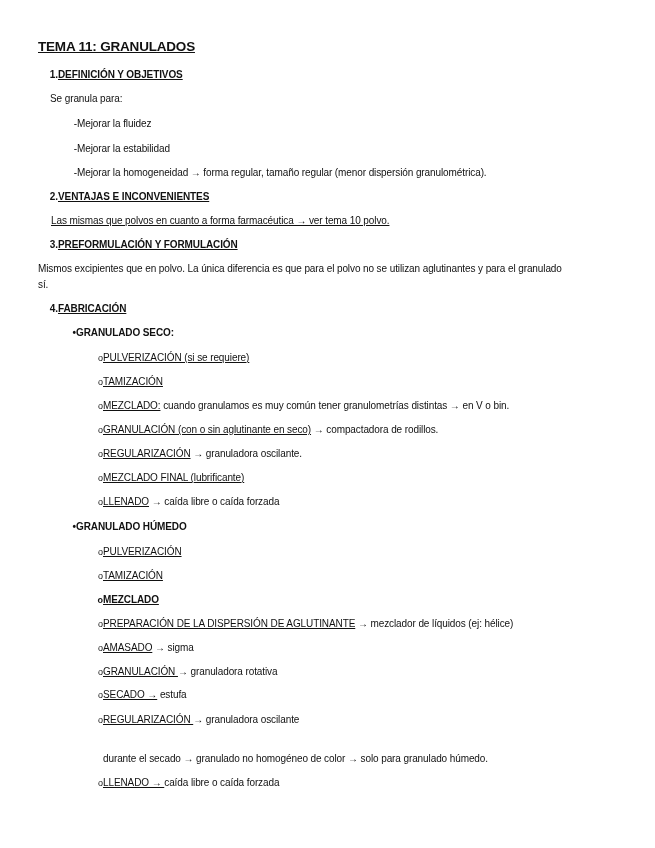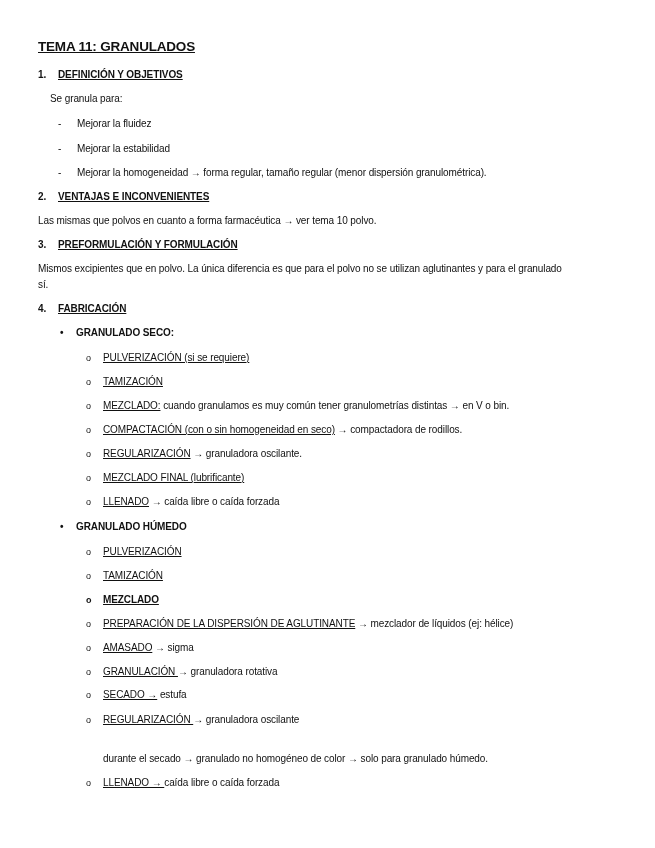--- a/index.html
+++ b/index.html
@@ -1,20 +1,20 @@
 <!DOCTYPE html>
 <html><head>
   <meta charset="utf-8">
   <style>
     html, body { margin: 0; padding: 0; background: #ffffff; }
     body {
       width: 655px; height: 848px; position: relative; overflow: hidden;
       font-family: "Liberation Sans", sans-serif; color: #111111;
     }
-    .page { position: absolute; left: 0; top: 0; width: 560px; height: 848px; }
+    .page { position: absolute; left: 0; top: 0; width: 560px; height: 848px; text-align: right; }
     .abs { position: absolute; white-space: nowrap; font-size: 10px; line-height: 13px; letter-spacing: -0.1px; }
     .title { font-size: 13.5px; font-weight: bold; text-decoration: underline; letter-spacing: -0.2px; }
     .h { font-weight: bold; font-size: 10px; }
     .h .u { text-decoration: underline; }
     .num { display: inline-block; width: 20px; }
     .dash { display: inline-block; width: 19px; }
     .bullet-dot { display: inline-block; width: 16px; font-size: 10px; }
     .circ { display: inline-block; width: 17px; font-size: 9px; }
     .u { text-decoration: underline; }
     .b { font-weight: bold; }
@@ -37,21 +37,21 @@
   <div class="abs" style="left:58px; top:142px;">
     <span class="dash">-</span><span>Mejorar la estabilidad</span>
   </div>
   <div class="abs" style="left:58px; top:166px;">
     <span class="dash">-</span><span>Mejorar la homogeneidad → forma regular, tamaño regular (menor dispersión granulométrica).</span>
   </div>
 
   <div class="abs h" style="left:38px; top:190px;">
     <span class="num">2.</span><span class="u">VENTAJAS E INCONVENIENTES</span>
   </div>
-  <div class="abs" style="left:38px; top:214px;">Las mismas que polvos en cuanto a forma farmacéutica → ver tema 10 polvo.</div>
+  <div class="abs" style="left:51px; top:214px;text-decoration:underline;">Las mismas que polvos en cuanto a forma farmacéutica → ver tema 10 polvo.</div>
 
   <div class="abs h" style="left:38px; top:238px;">
     <span class="num">3.</span><span class="u">PREFORMULACIÓN Y FORMULACIÓN</span>
   </div>
   <div class="abs" style="left:38px; top:262px;">Mismos excipientes que en polvo. La única diferencia es que para el polvo no se utilizan aglutinantes y para el granulado</div>
   <div class="abs" style="left:38px; top:278px;">sí.</div>
 
   <div class="abs h" style="left:38px; top:302px;">
     <span class="num">4.</span><span class="u">FABRICACIÓN</span>
   </div>
@@ -63,21 +63,21 @@
   <div class="abs" style="left:86px; top:351px;">
     <span class="circ">o</span><span class="u">PULVERIZACIÓN (si se requiere)</span><span></span>
   </div>
   <div class="abs" style="left:86px; top:375px;">
     <span class="circ">o</span><span class="u">TAMIZACIÓN</span><span></span>
   </div>
   <div class="abs" style="left:86px; top:399px;">
     <span class="circ">o</span><span class="u">MEZCLADO:</span><span> cuando granulamos es muy común tener granulometrías distintas → en V o bin.</span>
   </div>
   <div class="abs" style="left:86px; top:423px;">
-    <span class="circ">o</span><span class="u">COMPACTACIÓN (con o sin homogeneidad en seco)</span><span> → compactadora de rodillos.</span>
+    <span class="circ">o</span><span class="u">GRANULACIÓN (con o sin aglutinante en seco)</span><span> → compactadora de rodillos.</span>
   </div>
   <div class="abs" style="left:86px; top:447px;">
     <span class="circ">o</span><span class="u">REGULARIZACIÓN</span><span> → granuladora oscilante.</span>
   </div>
   <div class="abs" style="left:86px; top:471px;">
     <span class="circ">o</span><span class="u">MEZCLADO FINAL (lubrificante)</span><span></span>
   </div>
   <div class="abs" style="left:86px; top:495px;">
     <span class="circ">o</span><span class="u">LLENADO</span><span> → caída libre o caída forzada</span>
   </div>

